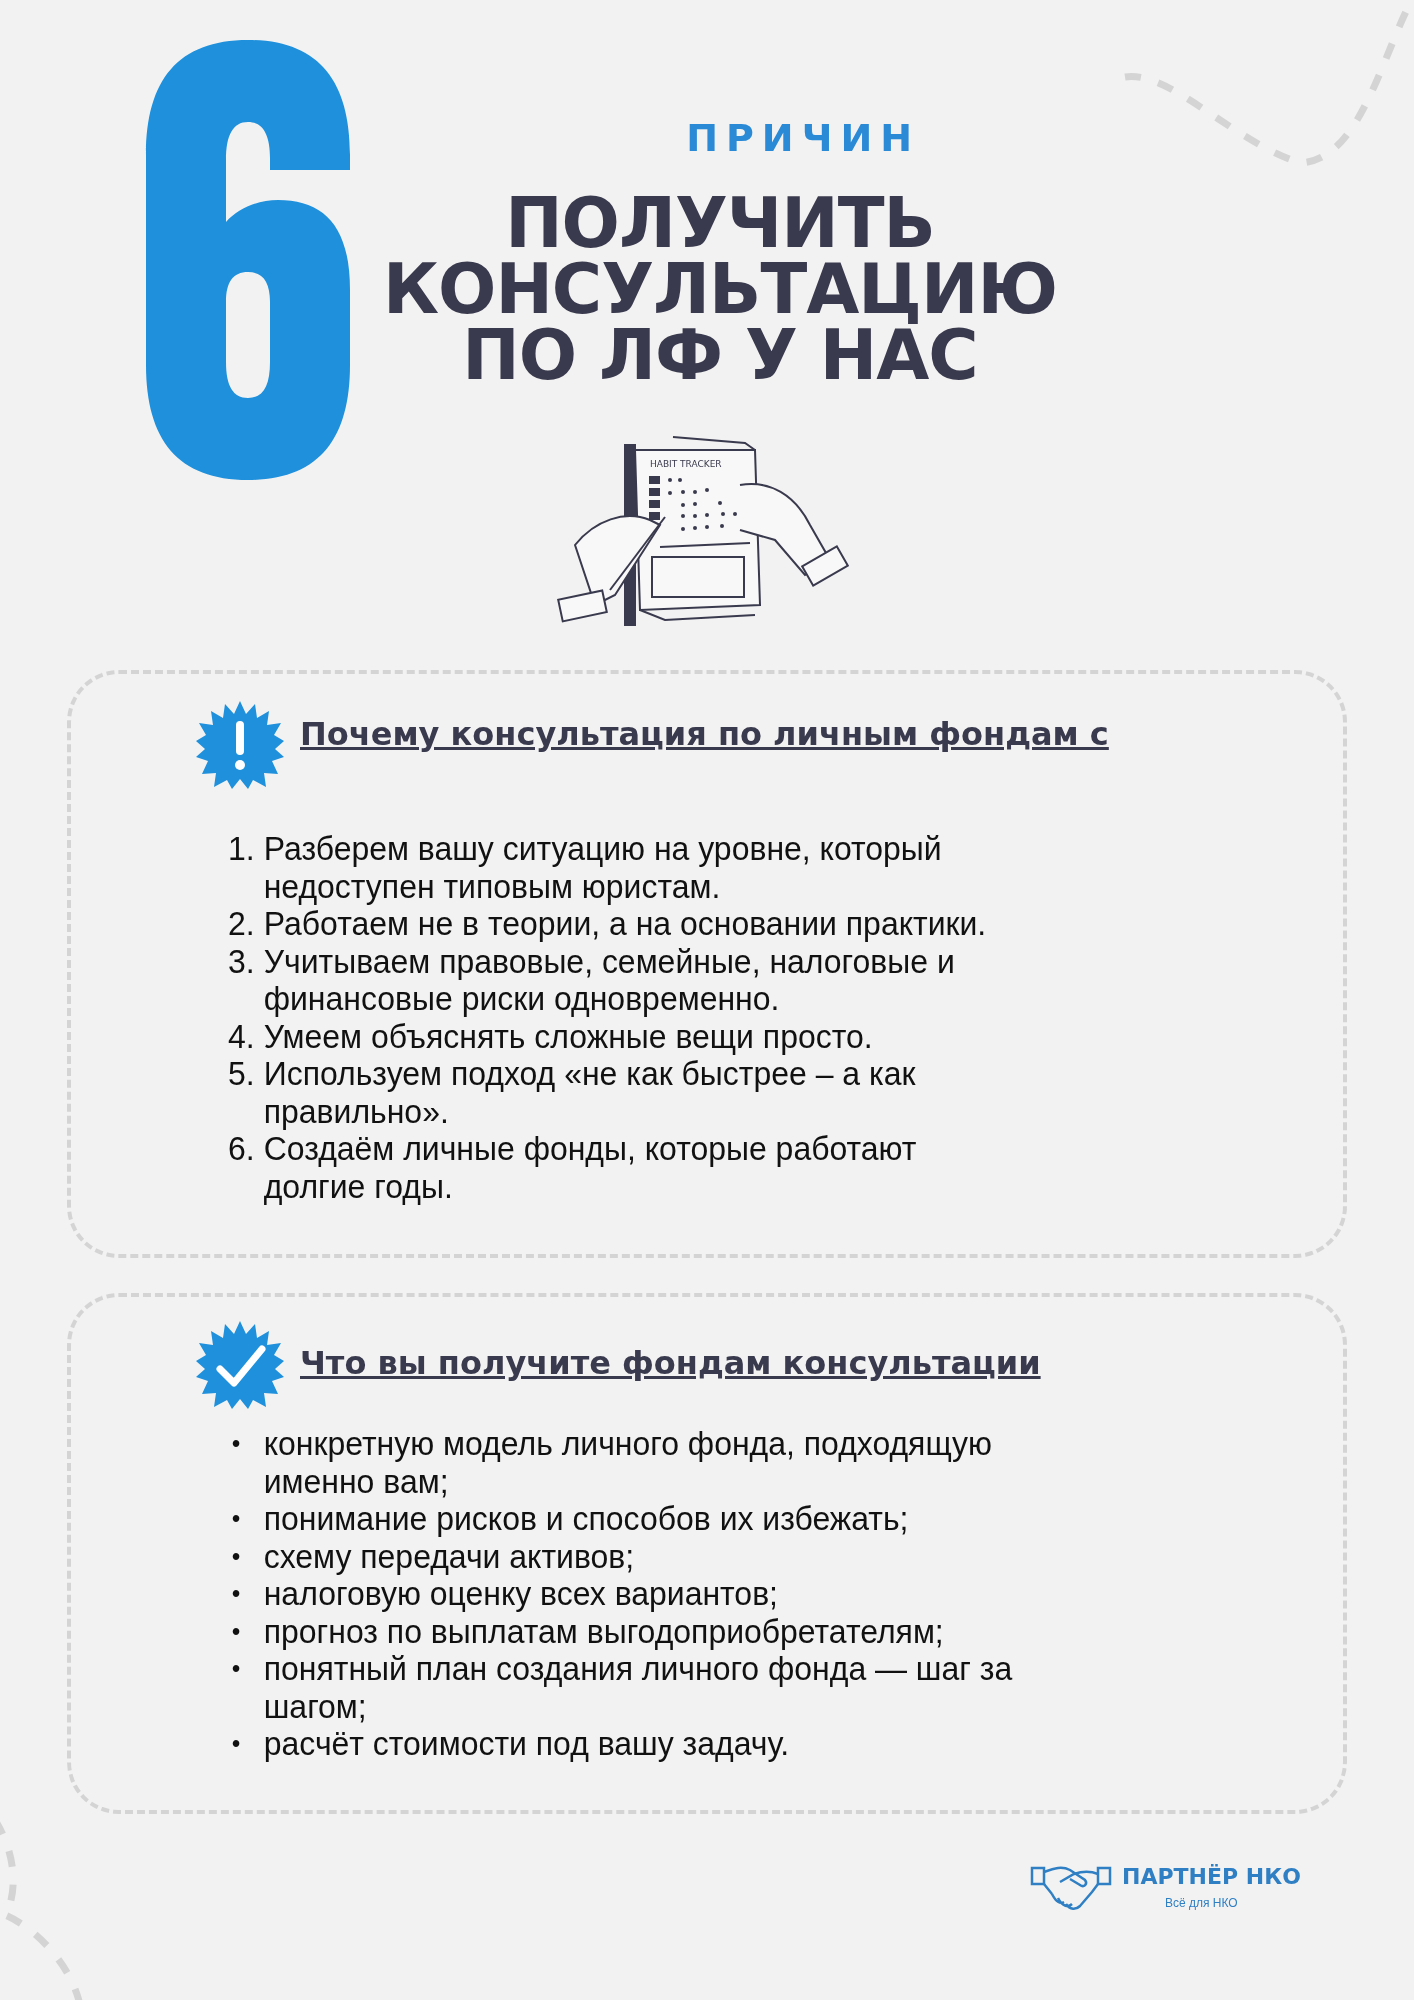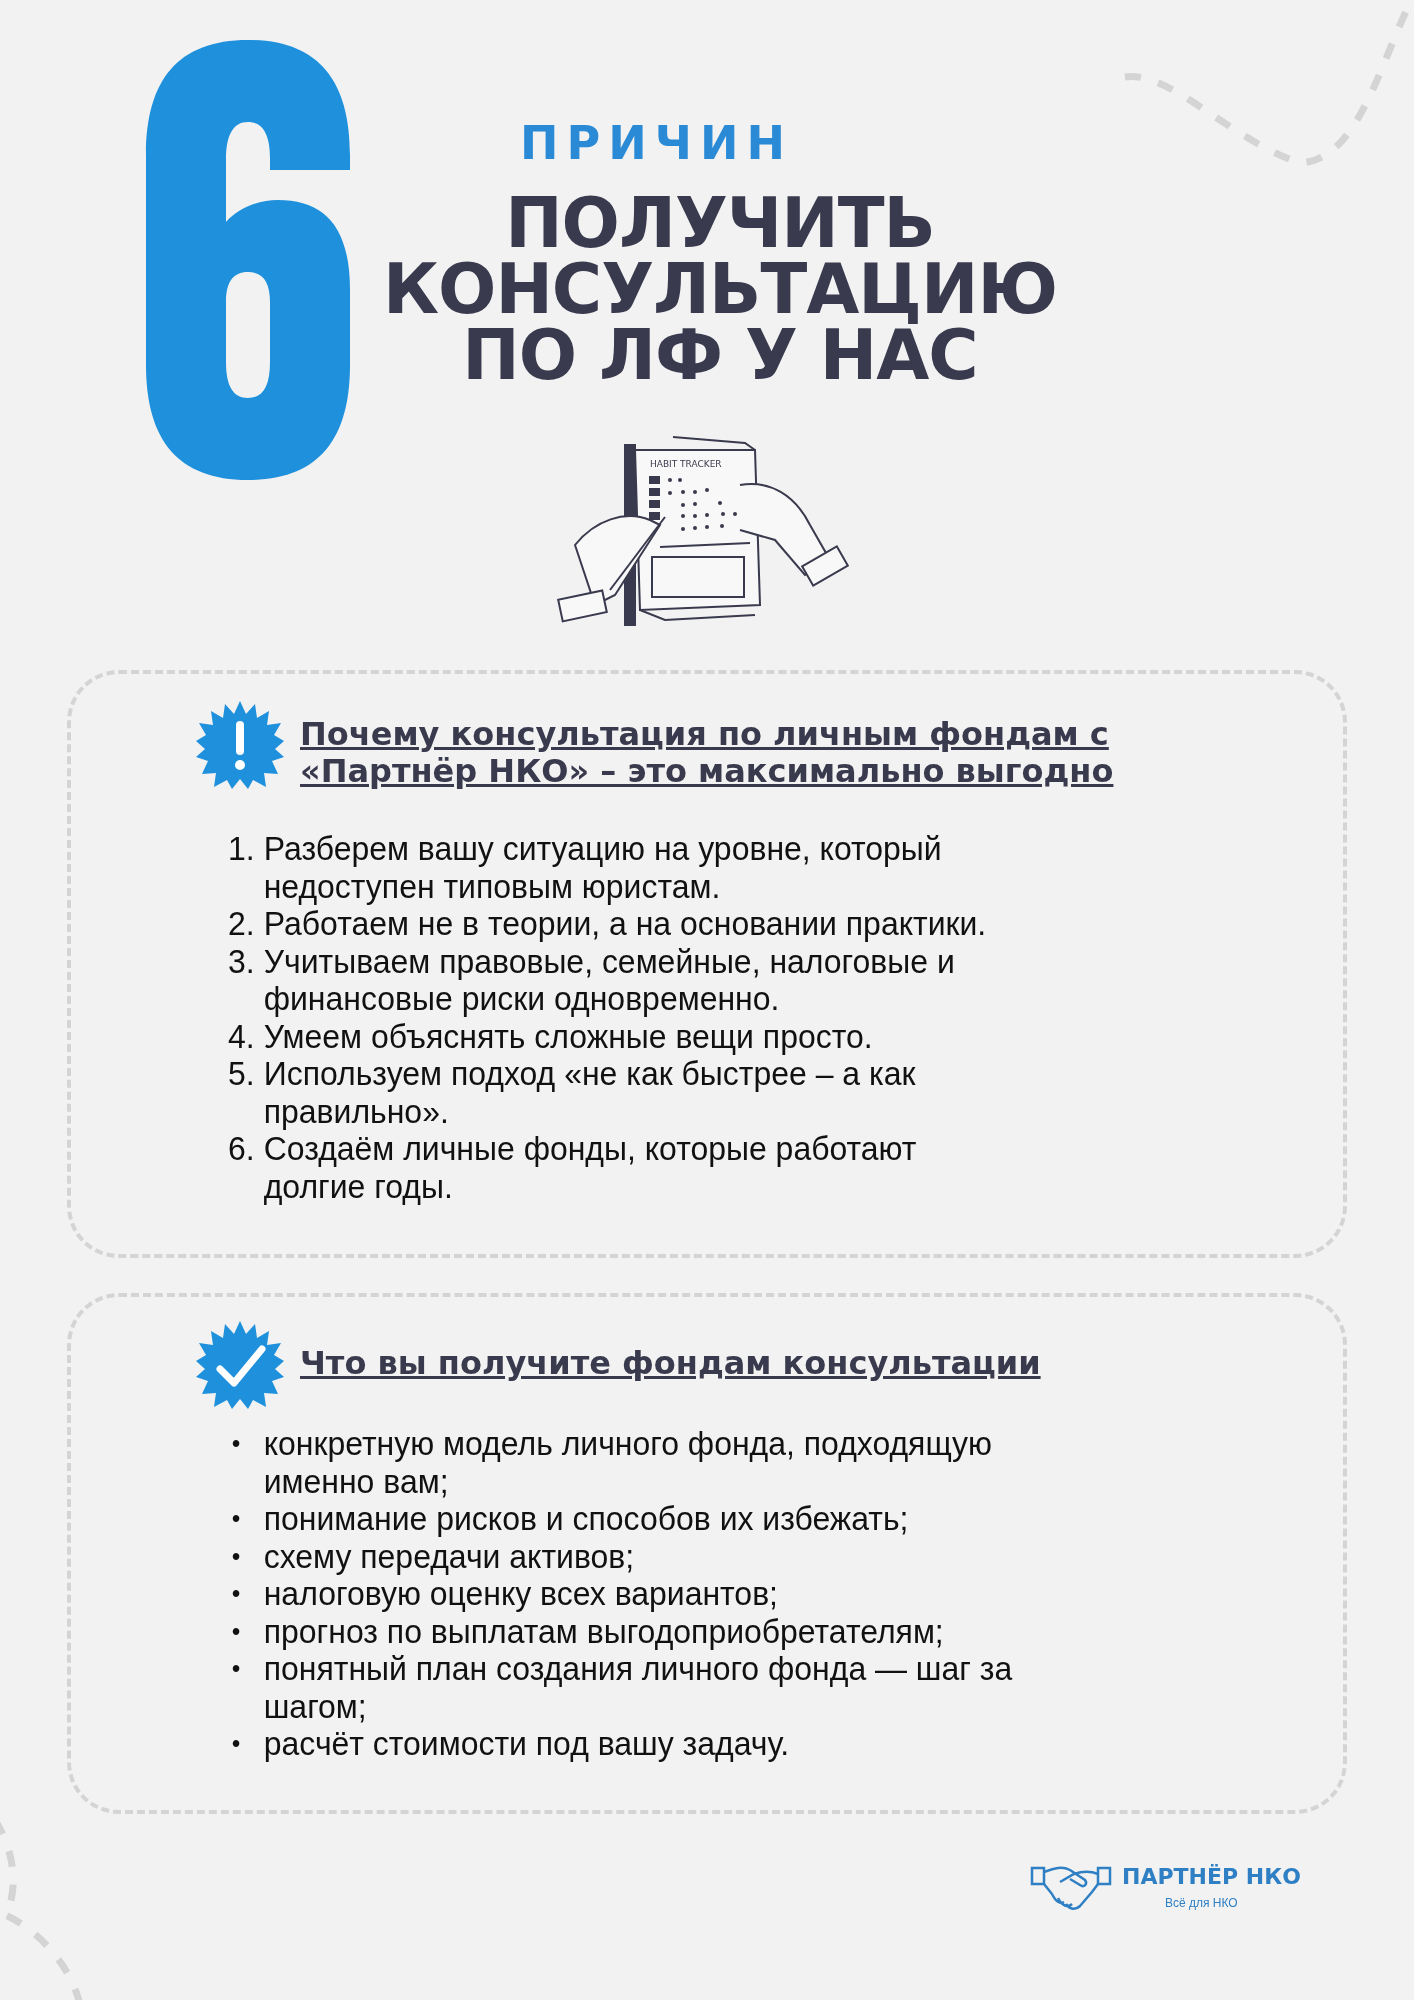--- a/index.html
+++ b/index.html
@@ -1,20 +1,20 @@
 <!DOCTYPE html>
 <html><head>
   <meta charset="utf-8">
   <style>
     * { margin:0; padding:0; box-sizing:border-box; }
     html, body { width:1414px; height:2000px; }
     body { background:#f2f2f2; position:relative; overflow:hidden; font-family:"Liberation Sans", sans-serif; color:#1a1a1a; }
     .abs { position:absolute; }
     .big-six { left:138px; top:40px; width:220px; height:440px; }
-    .kicker { left:520px; top:116px; width:400px; text-align:left; font-size:46px; font-weight:bold; letter-spacing:8px; color:#2a8ad6; font-family:"DejaVu Sans", sans-serif; }
+    .kicker { left:520px; top:116px; width:400px; text-align:right; font-size:38px; font-weight:bold; letter-spacing:8px; color:#2a8ad6; font-family:"DejaVu Sans", sans-serif; }
     .title { left:360px; top:190px; width:720px; text-align:center; font-family:"DejaVu Sans", sans-serif; font-weight:bold; font-size:70px; line-height:66px; color:#3a3a4e; letter-spacing:-1px; transform:scaleX(0.98); }
     .illus { left:555px; top:425px; width:310px; height:215px; }
     .panel { position:absolute; left:67px; width:1280px; border:4px dashed #d4d4d4; border-radius:52px; }
     .panel1 { top:670px; height:588px; }
     .panel2 { top:1293px; height:521px; }
     .badge { position:absolute; width:88px; height:88px; }
     .heading { position:absolute; font-family:"DejaVu Sans", sans-serif; font-weight:bold; font-size:32px; line-height:37px; color:#3a3a4e;text-decoration:underline; }
     .list { position:absolute; left:228px; font-size:34px; line-height:37.5px; color:#111; transform-origin:left top; transform:scaleX(0.94); }
     .list .row { display:flex; }
     .list .num { width:38px; flex:none; }
@@ -82,21 +82,20 @@
 </svg>
 
 <div class="panel panel1"></div>
 <svg class="badge" style="left:196px;top:701px" viewBox="0 0 88 88">
   <polygon fill="#1e90dc" points="44,0 50,13 59,3 61,17 73,10 71,24 85,22 78,34 88,40 79,48 88,56 76,60 82,73 68,72 70,86 57,79 52,88 44,78 36,88 31,79 18,86 20,72 6,73 12,60 0,56 9,48 0,40 10,34 3,22 17,24 15,10 27,17 29,3 38,13"></polygon>
   <rect x="40" y="20" width="8" height="34" rx="4" fill="#fff"></rect>
   <circle cx="44" cy="64" r="5" fill="#fff"></circle>
 </svg>
 <div class="heading" style="left:300px;top:716px">
   <div>Почему консультация по личным фондам с</div>
-  <div>«Партнёр НКО» – это максимально выгодно</div>
 </div>
 <div class="list" style="top:830px">
   <div class="row">
       <span class="num">1.</span>
       <div>
         <div>Разберем вашу ситуацию на уровне, который</div>
         <div>недоступен типовым юристам.</div>
       </div>
     </div>
   <div class="row">

